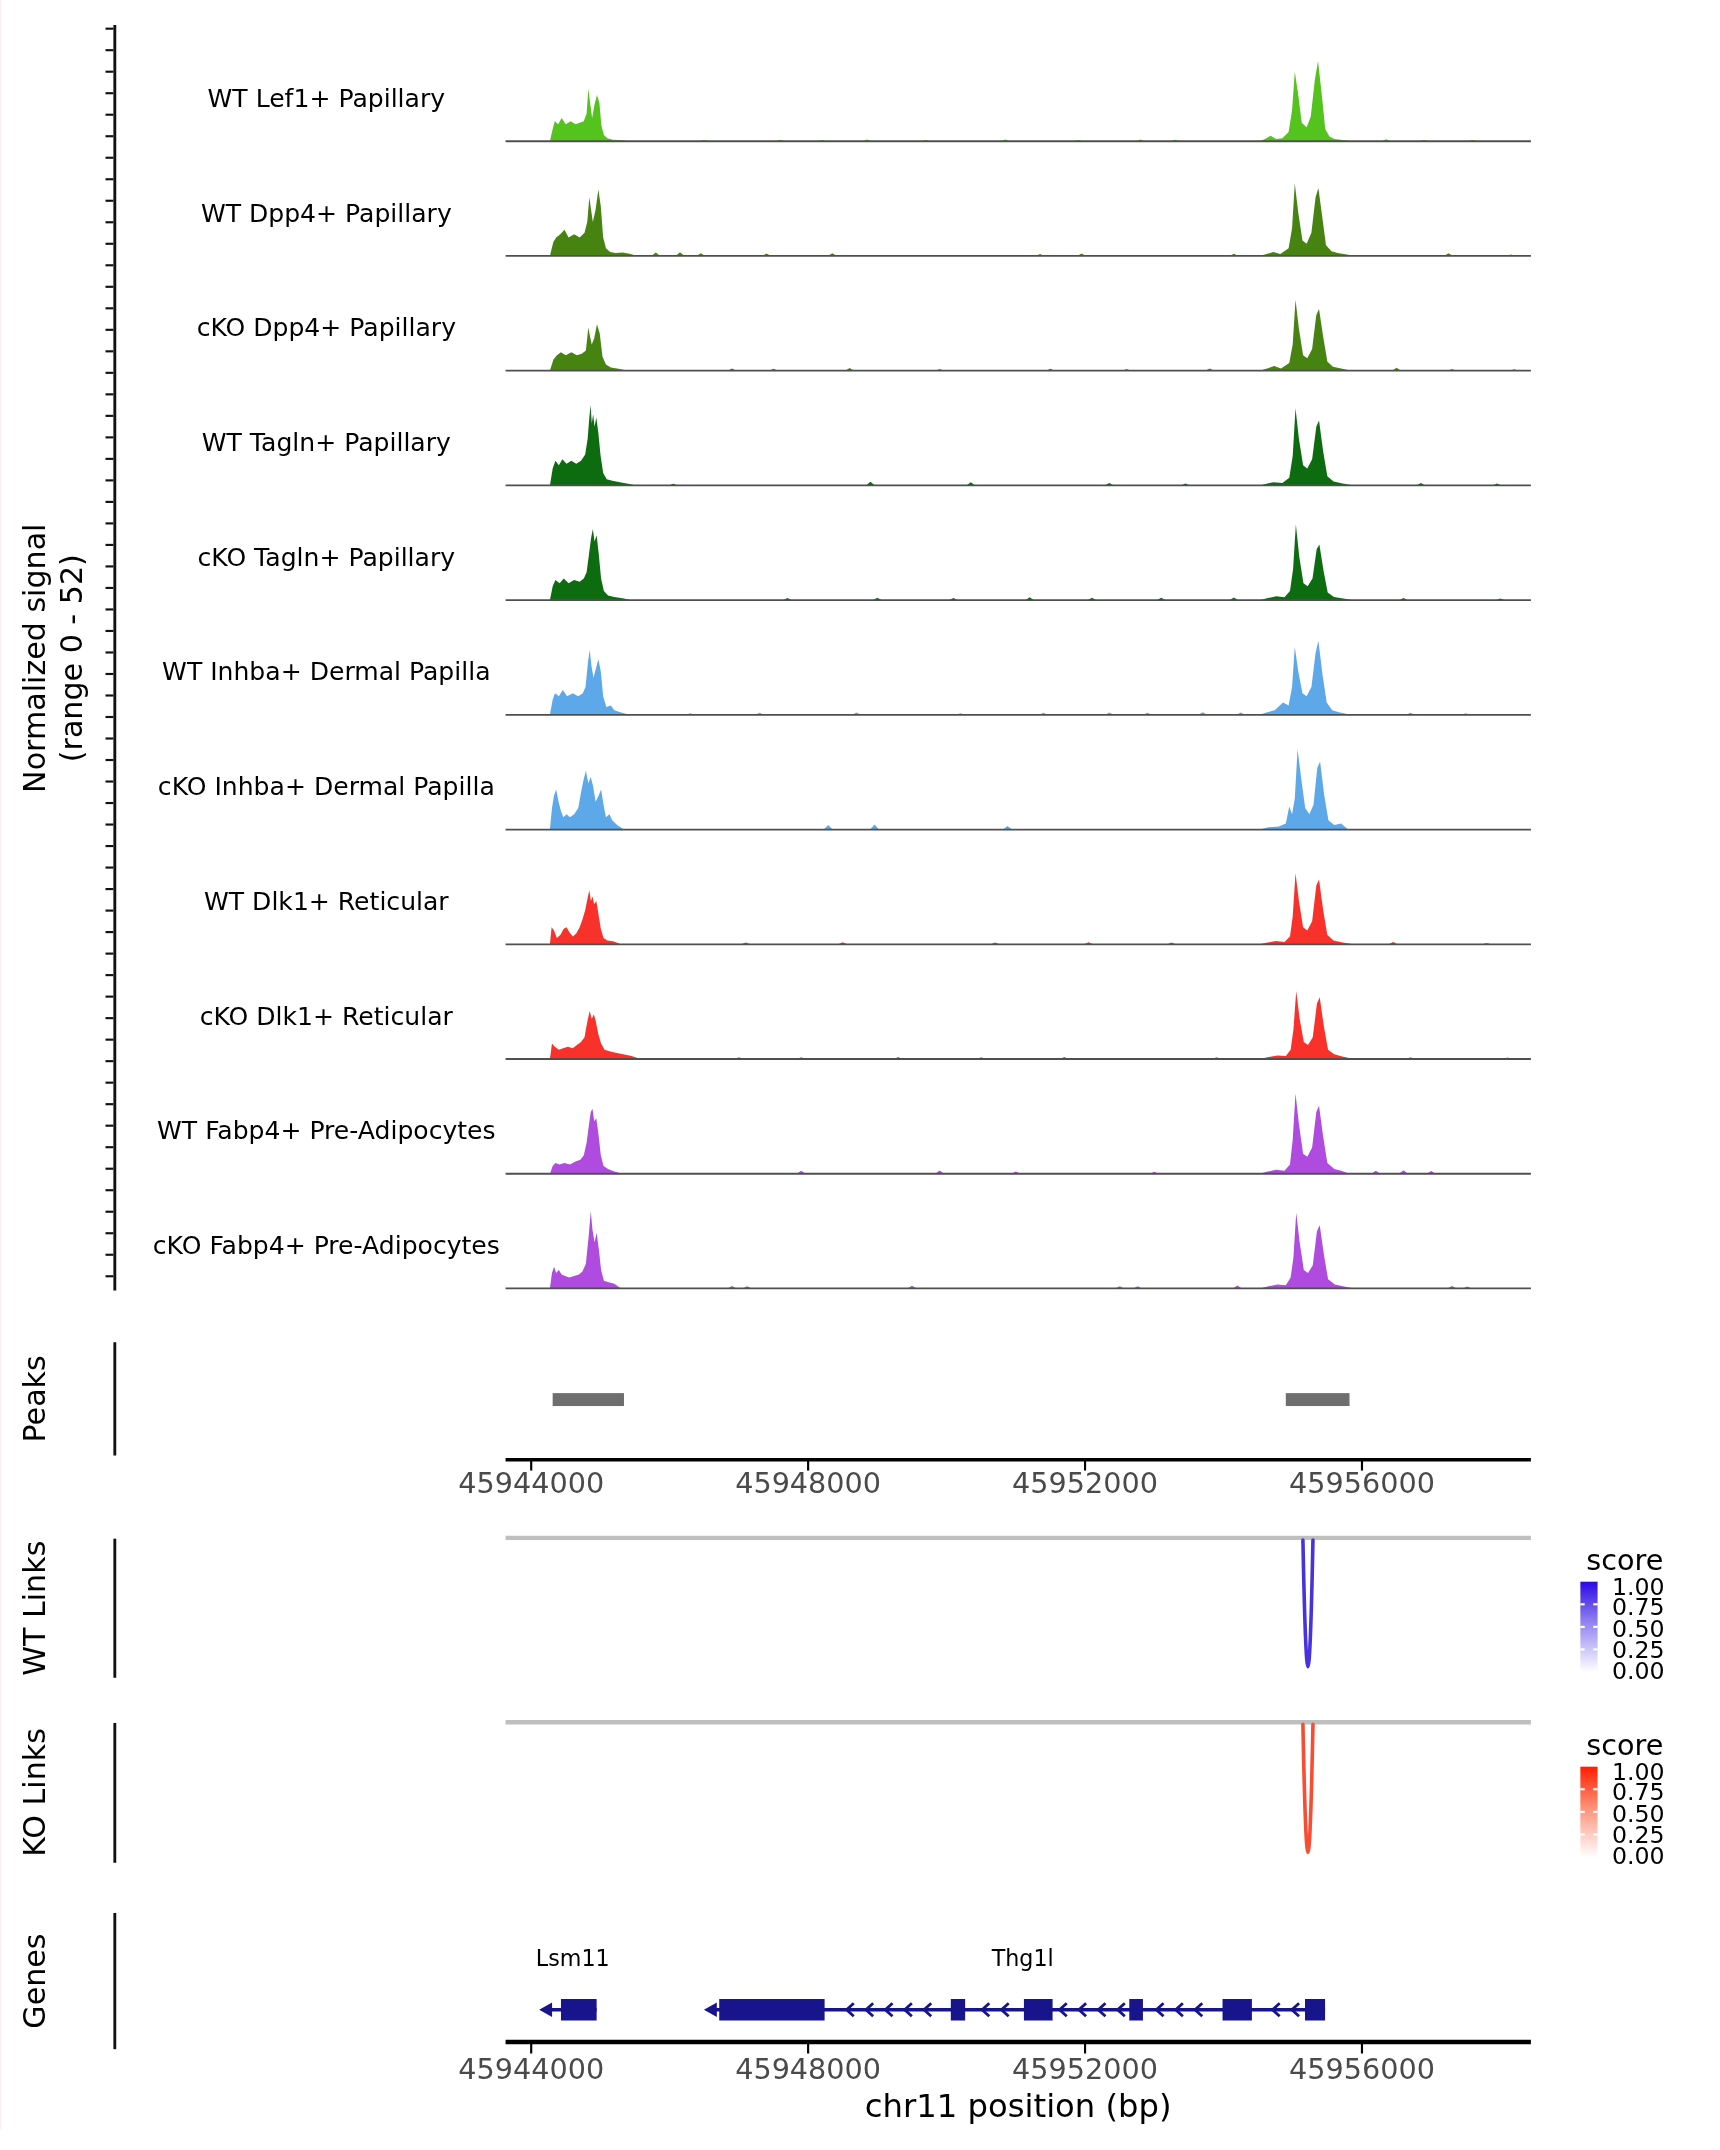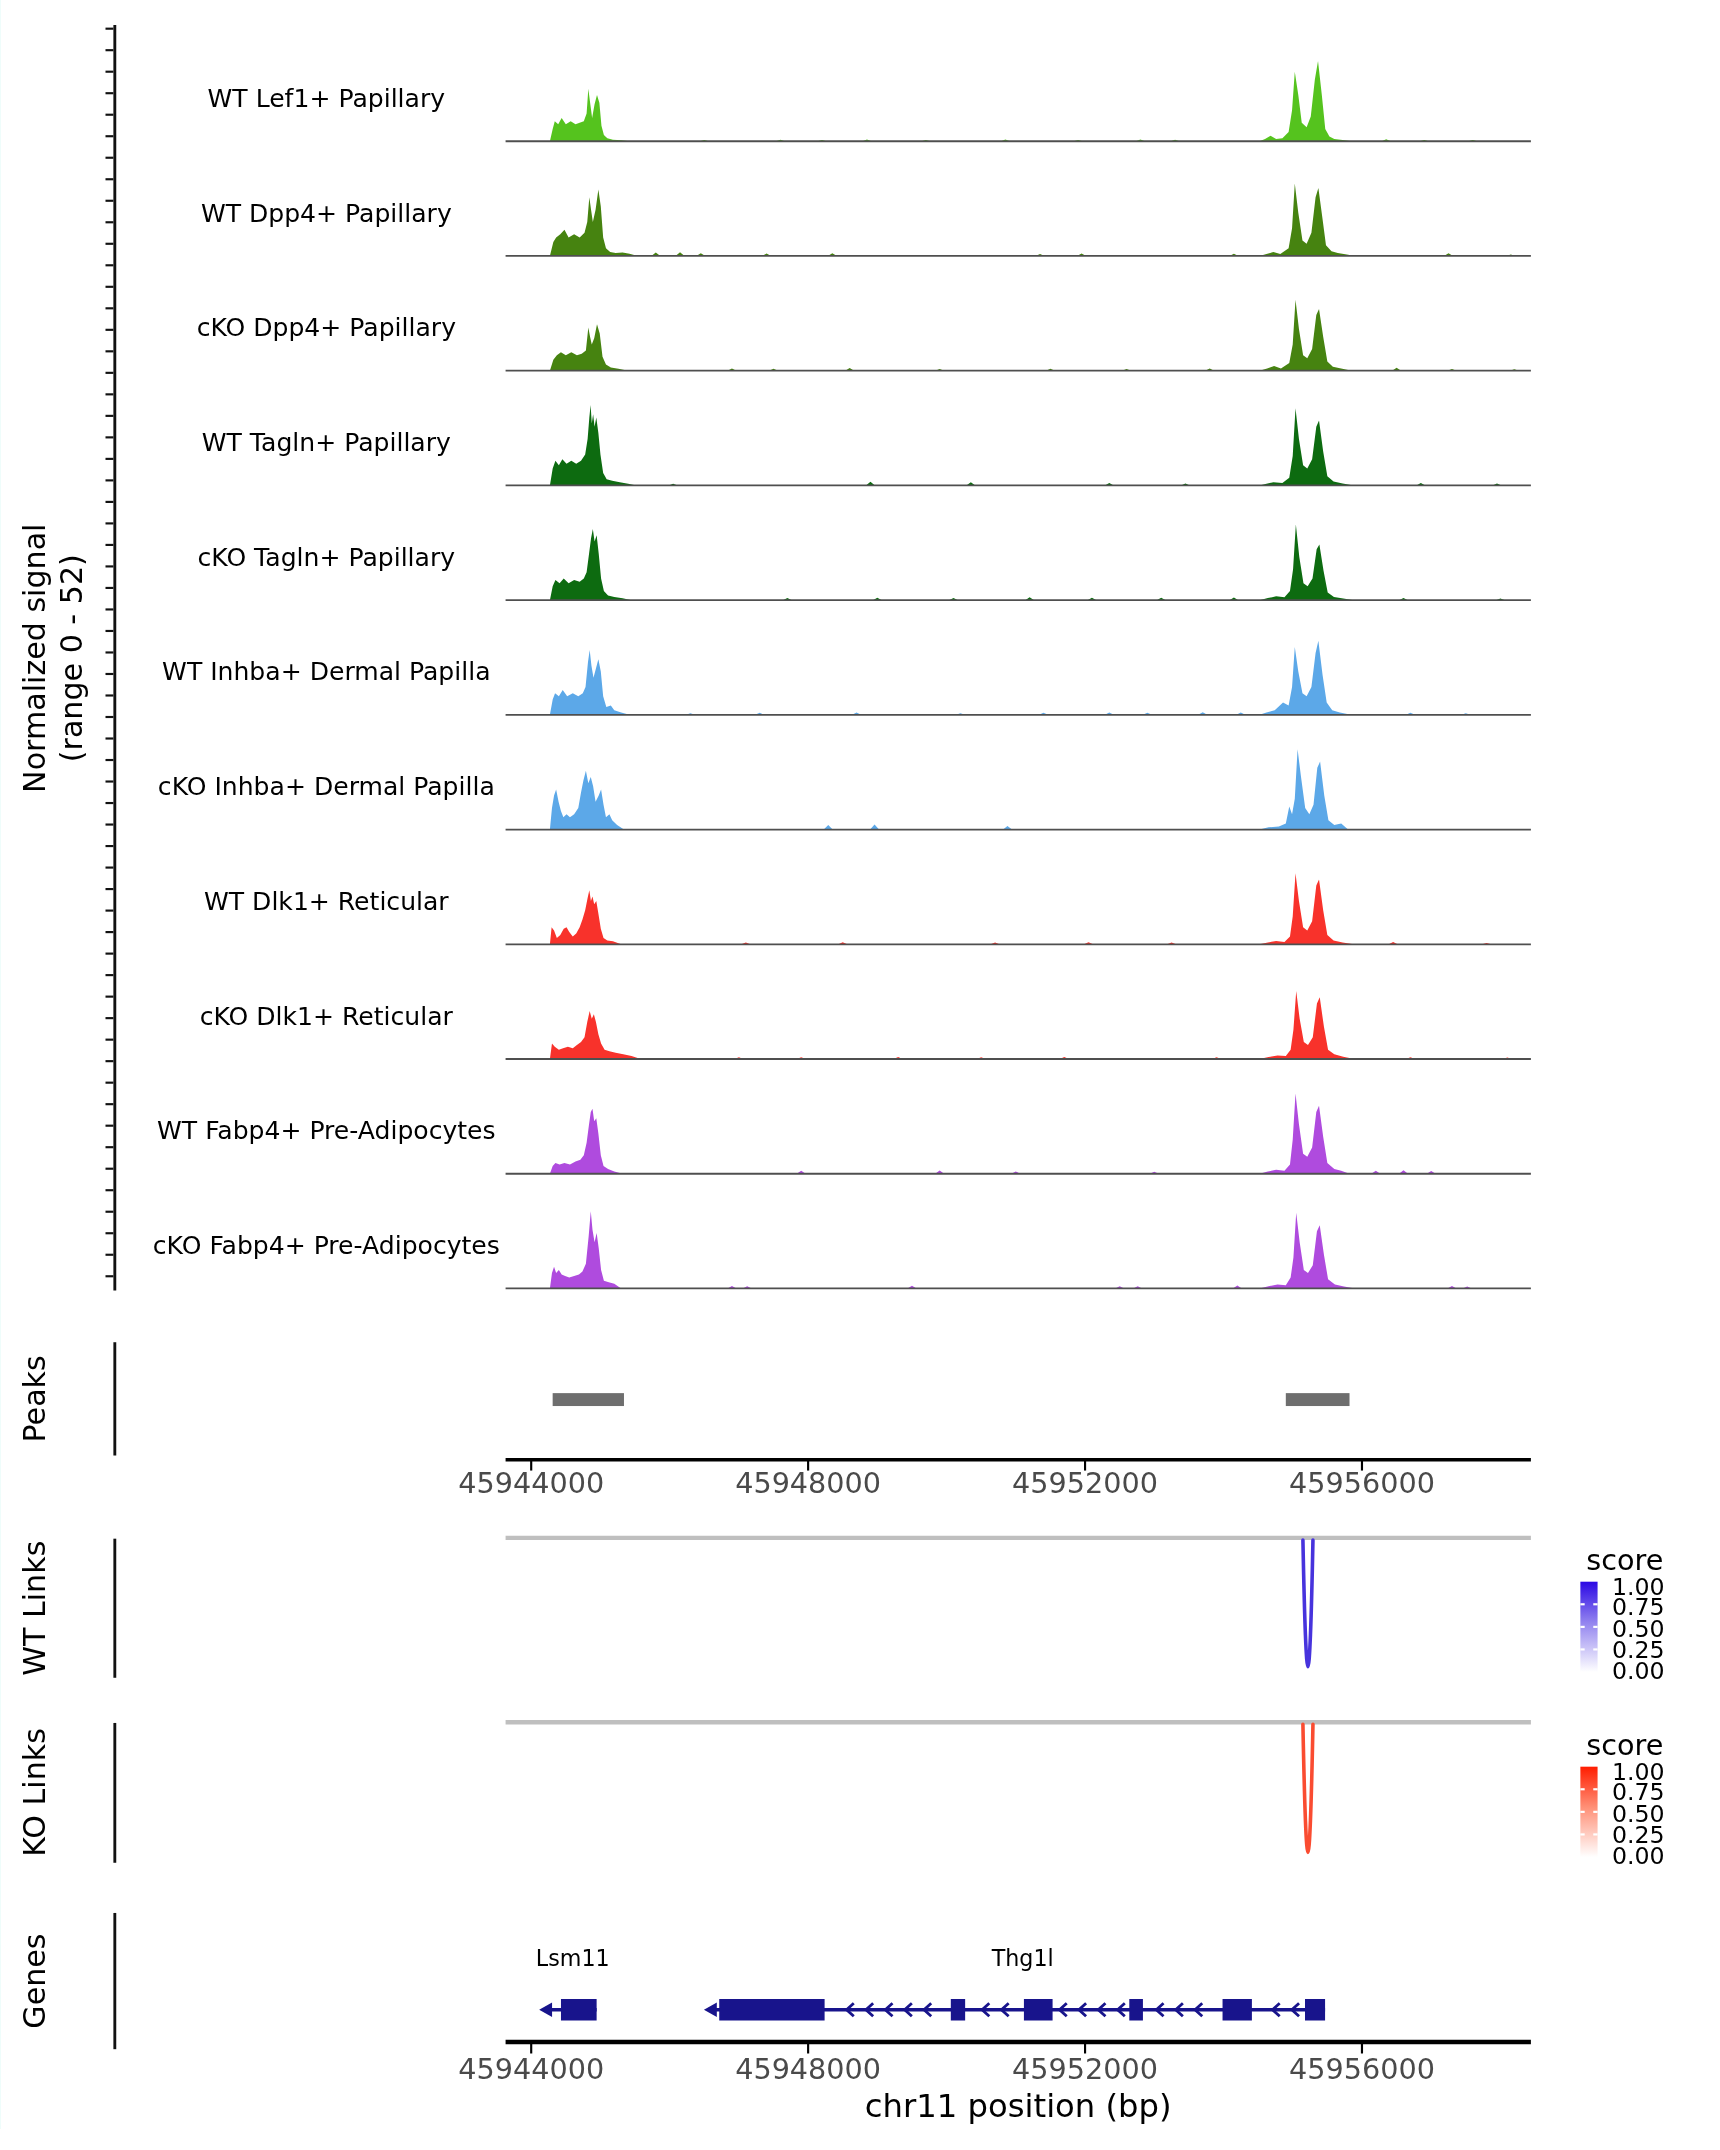--- a/index.html
+++ b/index.html
@@ -1,16 +1,16 @@
 <!DOCTYPE html>
 <html style="font-size:11.5px"><head>
 <meta charset="utf-8">
 <style>
   html,body{margin:0;padding:0;background:#fff;}
-  .page{position:relative;width:1721px;height:2129px;background:#5eead4;overflow:hidden;
+  .page{position:relative;width:1721px;height:2129px;background:#ef4444;overflow:hidden;
         font-family:"DejaVu Sans","Liberation Sans",sans-serif;}
   svg text{font-family:"DejaVu Sans","Liberation Sans",sans-serif;}
 </style>
 </head>
 <body>
 
 <div class="page">
   <svg id="chart" width="1721" height="2151" viewBox="0 0 2400 3000" xmlns="http://www.w3.org/2000/svg">
       <rect x="0" y="0" width="2400" height="3000" fill="#ffffff"></rect>
       <g>

